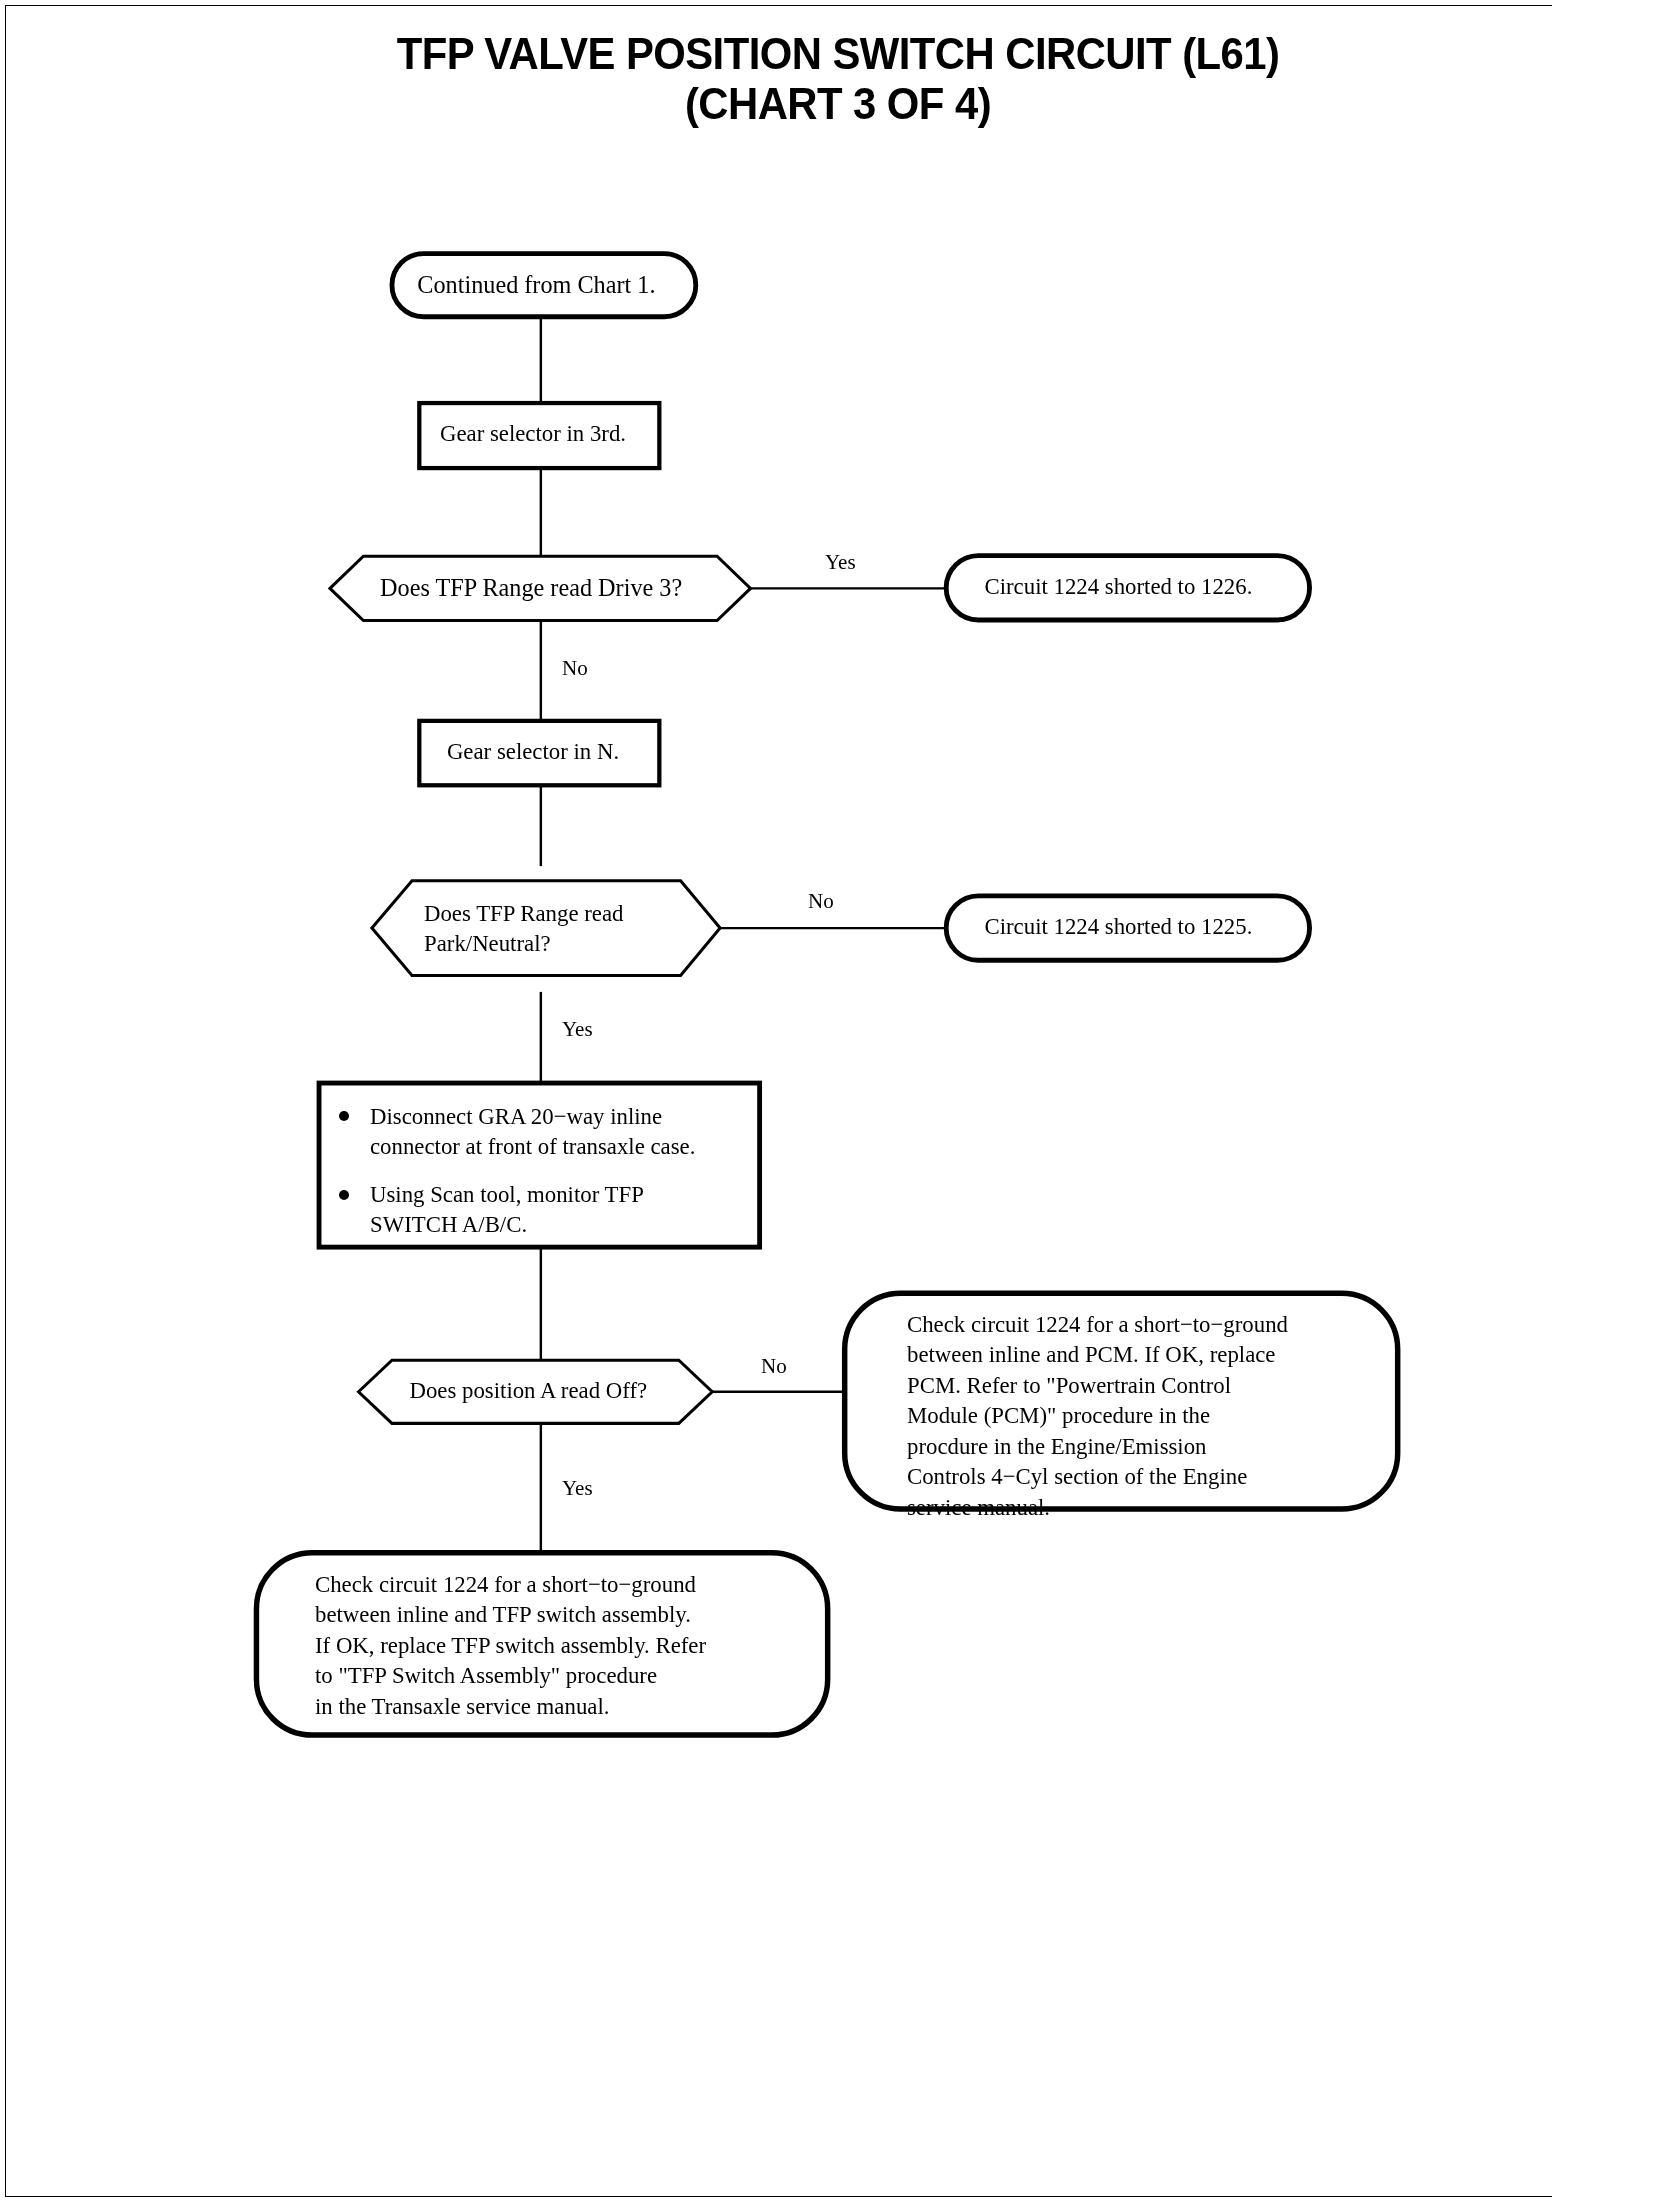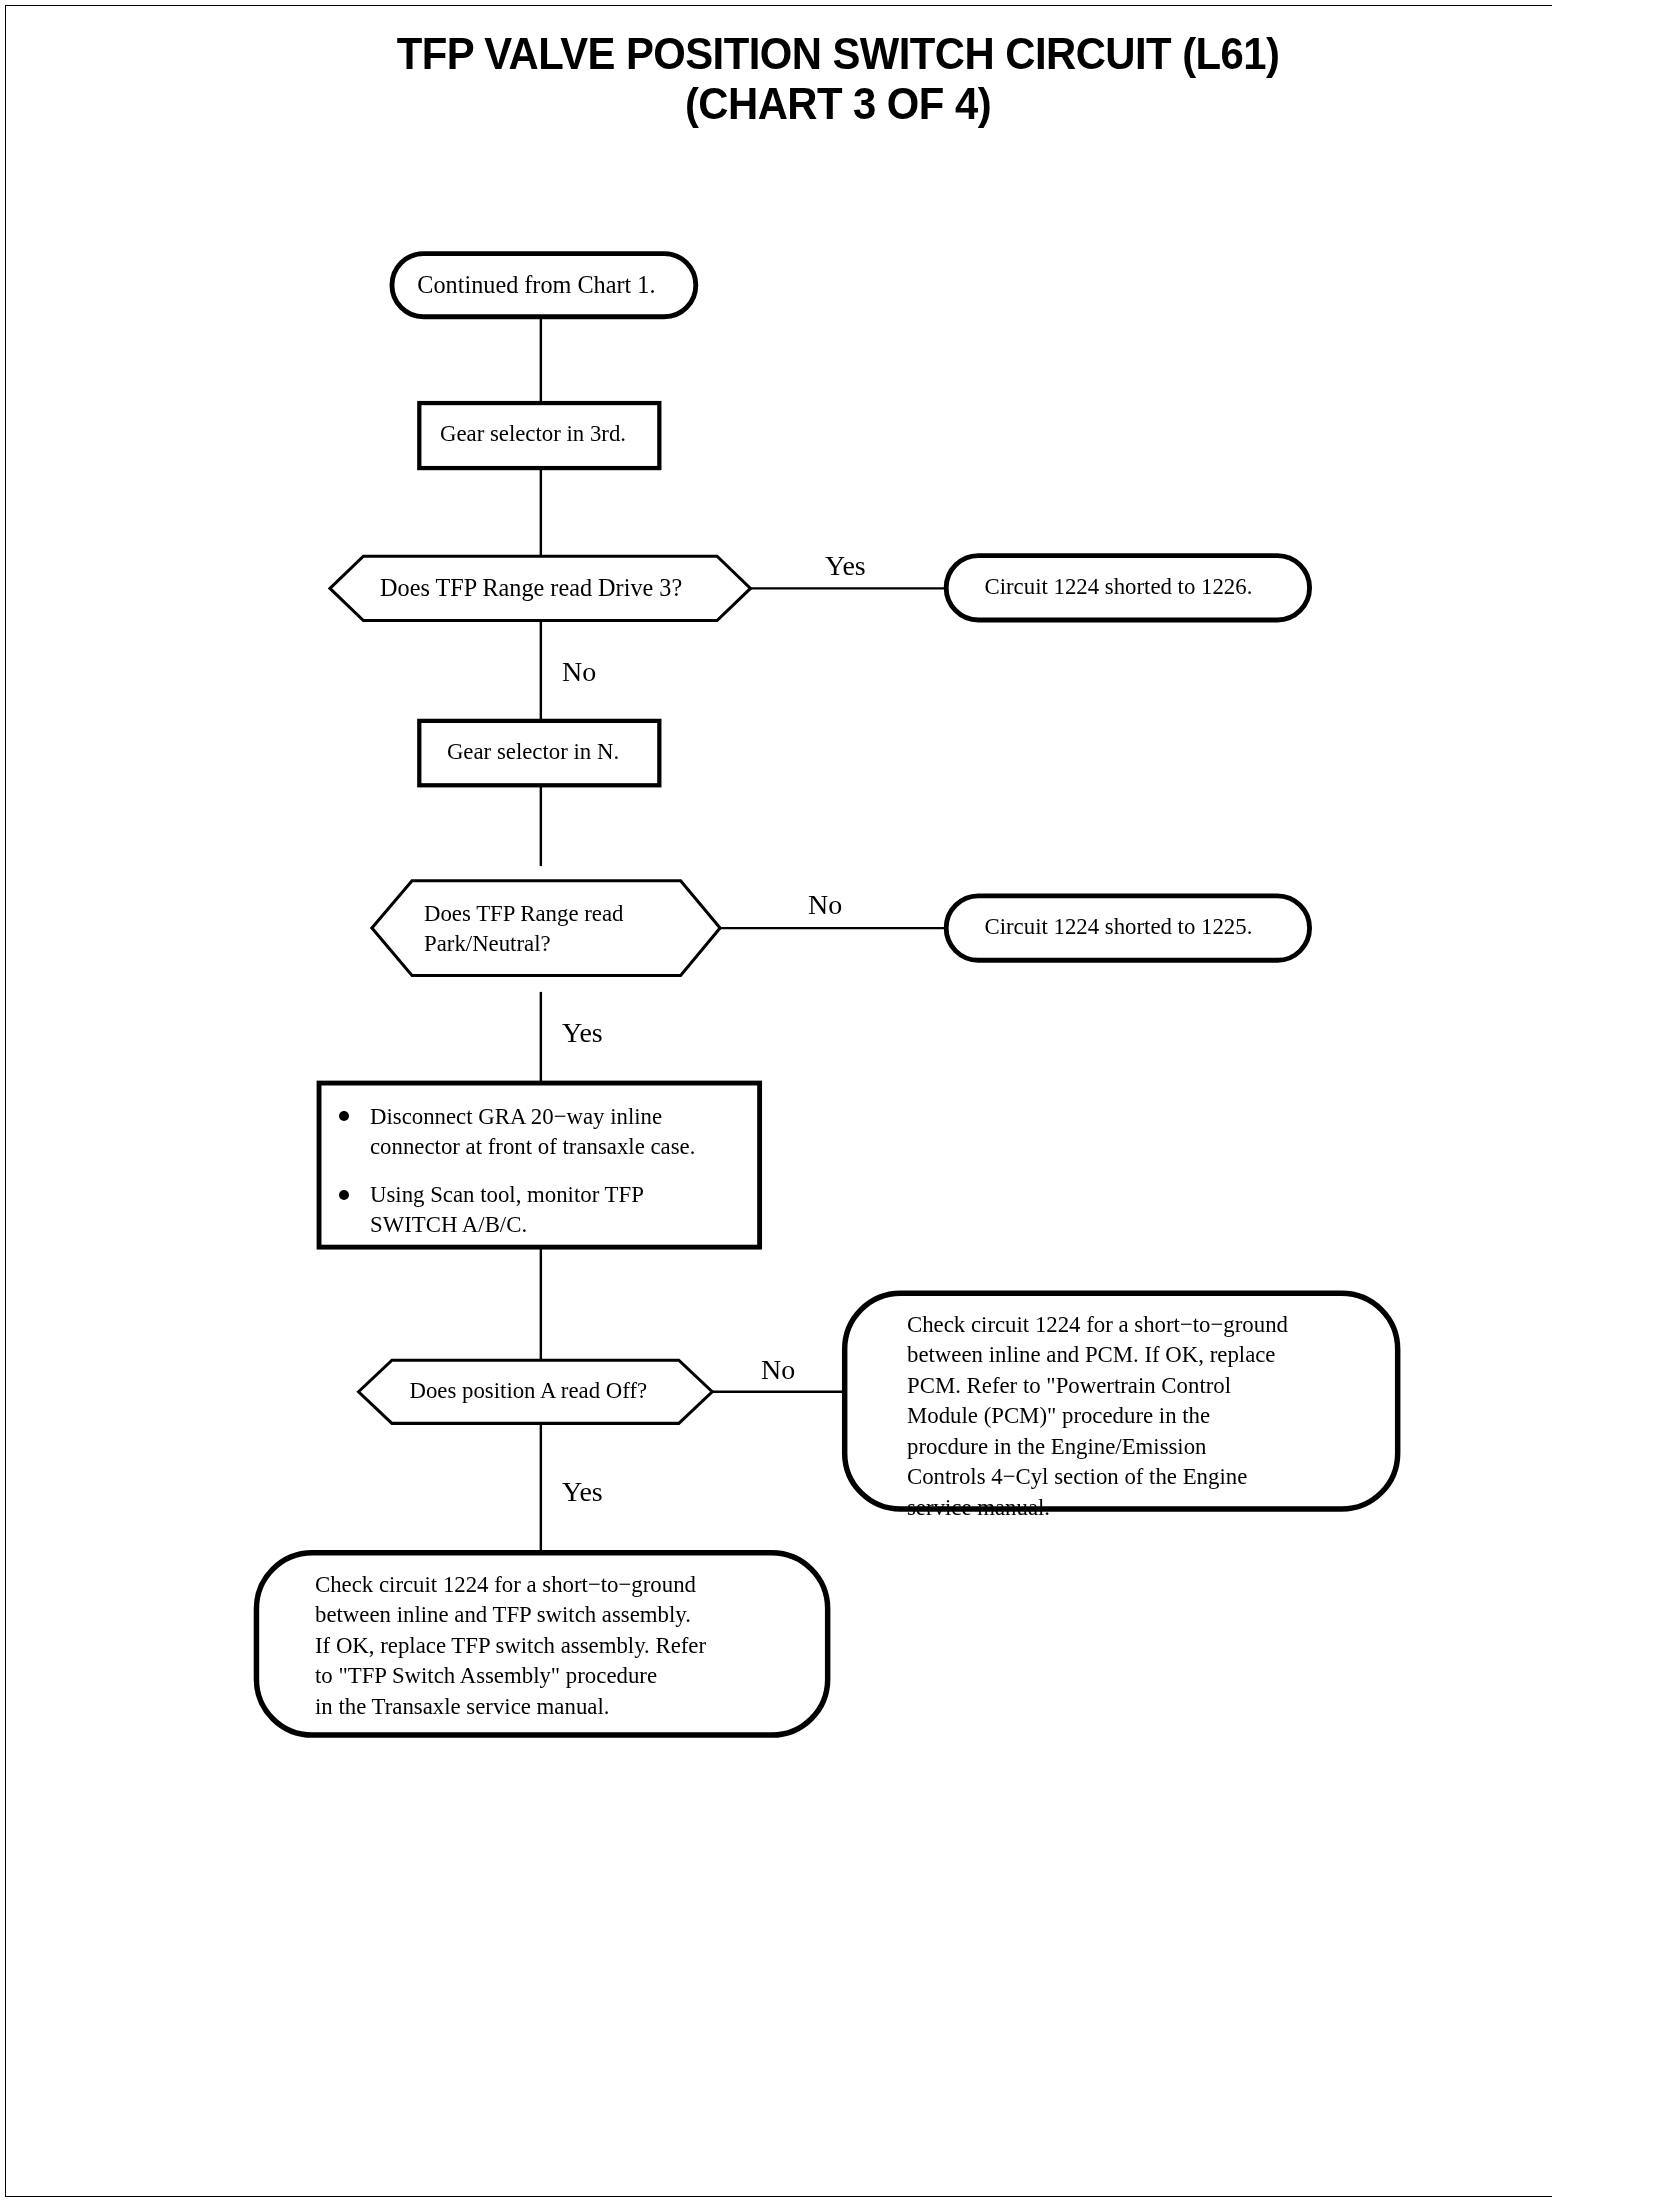--- a/index.html
+++ b/index.html
@@ -55,21 +55,21 @@
     font-family: "Liberation Serif", serif;
     white-space: pre-line;
     transform: scaleX(0.95);
     transform-origin: left top;
   }
   .t-center { text-align: center; }
   .t-left { text-align: left; }
   .edge-label {
     position: absolute;
     font-family: "Liberation Serif", serif;
-    font-size: 28px;
+    font-size: 21px;
     color: #000000;
   }
   .bullet-dot {
     position: absolute;
     width: 10.3px;
     height: 10.3px;
     border-radius: 50%;
     background: #000000;
   }
 </style>

